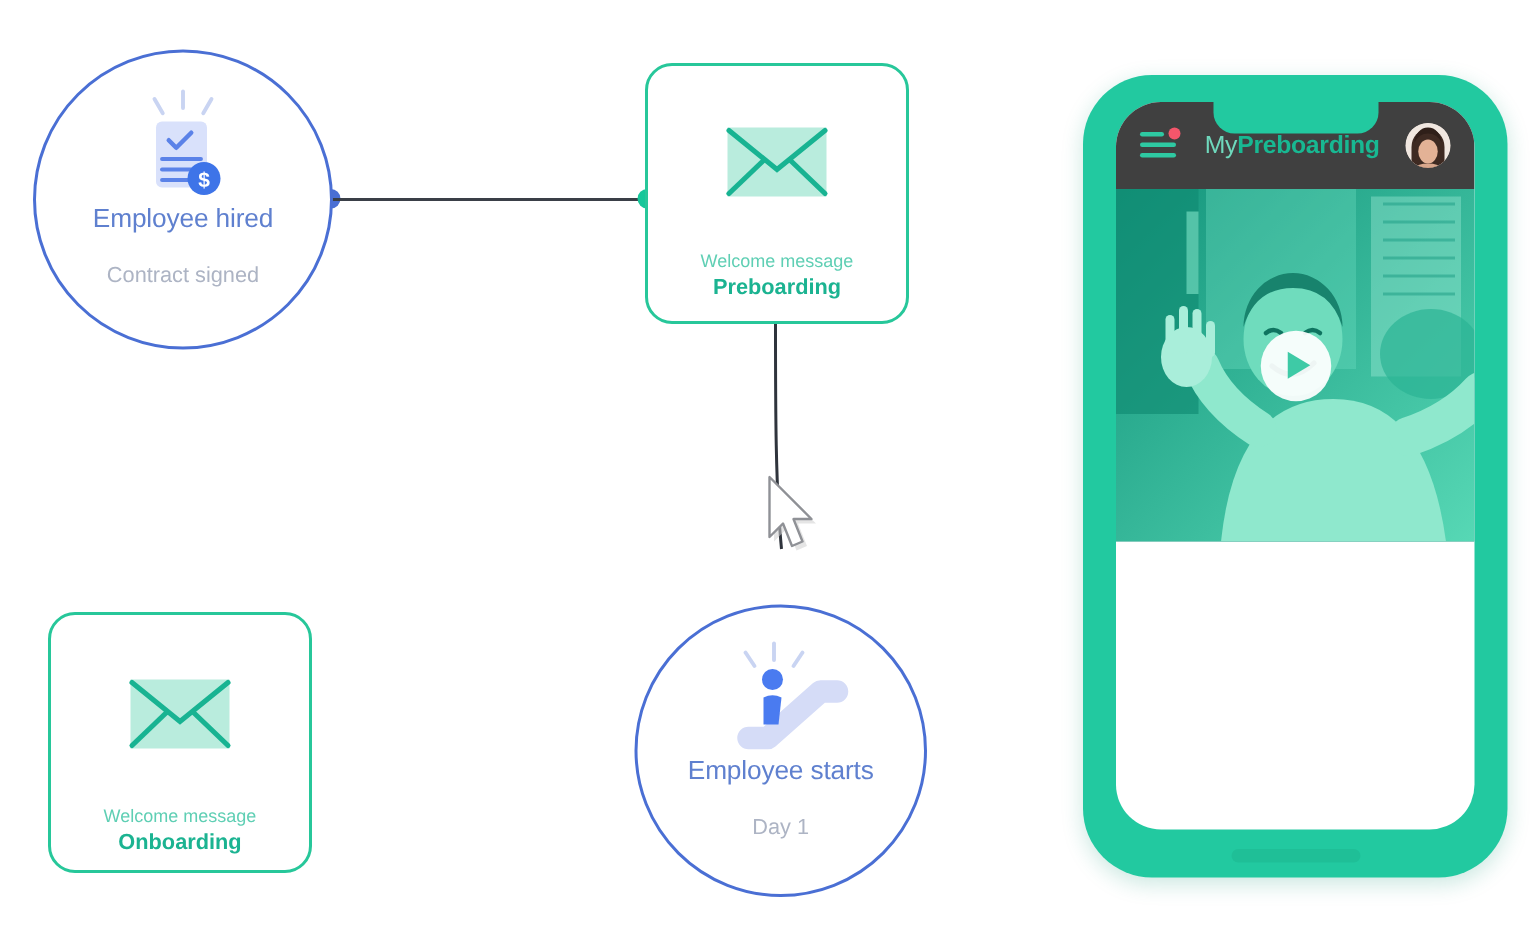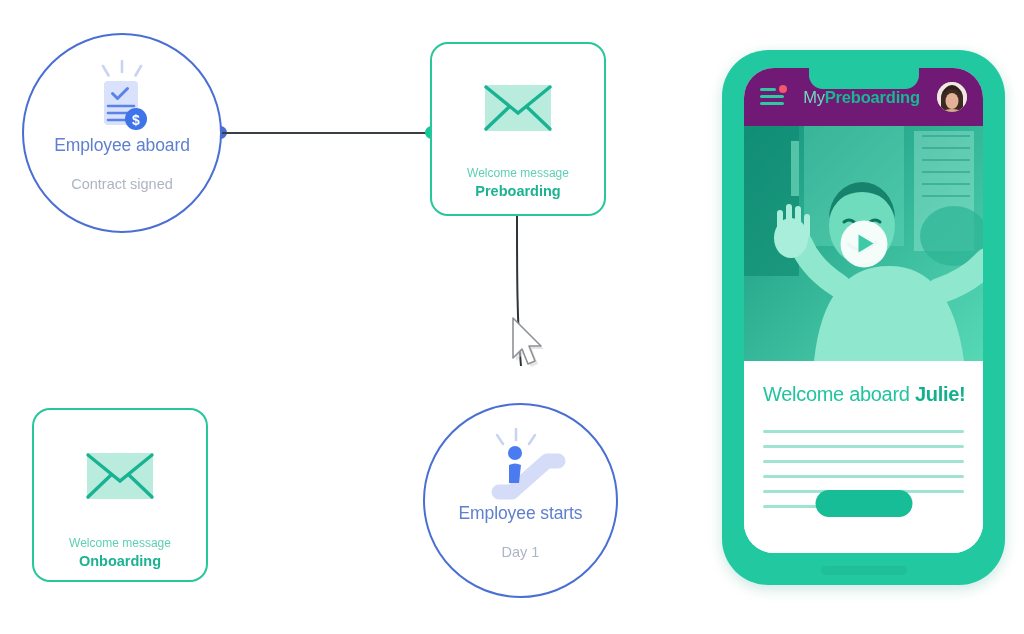--- a/index.html
+++ b/index.html
@@ -118,21 +118,21 @@
   .home-pill {
     position:absolute;
     left:50%; bottom:10px;
     transform:translateX(-50%);
     width:86px; height:9px;
     background:#1fbf97;
     border-radius:6px;
   }
   .app-header {
     height:58px;
-    background:#701a75;
+    background:#404040;
     display:flex;
     align-items:center;
     justify-content:space-between;
     padding:0 16px;
     flex:0 0 auto;
     position:relative;
     z-index:3;
   }
   .burger { position:relative; width:26px; height:18px; }
   .burger i {
@@ -233,21 +233,21 @@
         <g stroke="#5b82e8" stroke-width="2.6" stroke-linecap="round">
           <line x1="29" y1="47" x2="55" y2="47"></line>
           <line x1="29" y1="54" x2="55" y2="54"></line>
           <line x1="29" y1="61" x2="52" y2="61"></line>
         </g>
 
         <circle cx="57" cy="60" r="11" fill="#3e74e8"></circle>
         <text x="57" y="65.5" font-family="Liberation Sans, sans-serif" font-size="14" font-weight="bold" fill="#ffffff" text-anchor="middle">$</text>
       </svg>
     </div>
-    <div class="circle-title">Employee aboard</div>
+    <div class="circle-title">Employee hired</div>
     <div class="circle-sub">Contract signed</div>
   </div>
 
   <div class="card-node" id="node-welcome-pre">
     <div class="env-wrap">
       <svg width="78" height="56" viewBox="0 0 78 56">
         <rect x="6" y="5" width="66" height="46" fill="#b9ecdd"></rect>
         <g stroke="#18b392" stroke-width="3.4" stroke-linecap="round" fill="none">
           <path d="M7,7 L39,33 L71,7"></path>
           <path d="M7,49 L30,27"></path>
@@ -371,29 +371,17 @@
           <path d="M104,118 q14,12 28,-2" stroke="#0f7460" stroke-width="3.4" fill="none" stroke-linecap="round"></path>
 
           <path d="M100,96 q5,-4 10,0" stroke="#0f7460" stroke-width="3" fill="none" stroke-linecap="round"></path>
           <path d="M126,96 q5,-4 10,0" stroke="#0f7460" stroke-width="3" fill="none" stroke-linecap="round"></path>
         </svg>
         <div class="play">
           <div class="tri"></div>
         </div>
       </div>
 
-      <div class="app-body">
-        <div class="welcome"><span>Welcome aboard </span><b>Julie!</b></div>
-        <div class="lines">
-          <span style="width:100%"></span>
-          <span style="width:100%"></span>
-          <span style="width:100%"></span>
-          <span style="width:100%"></span>
-          <span style="width:100%"></span>
-          <span style="width:55%"></span>
-        </div>
-        <div class="cta"></div>
-      </div>
     </div>
     <div class="home-pill"></div>
   </div>
 
 </div>
 
 </body></html>

